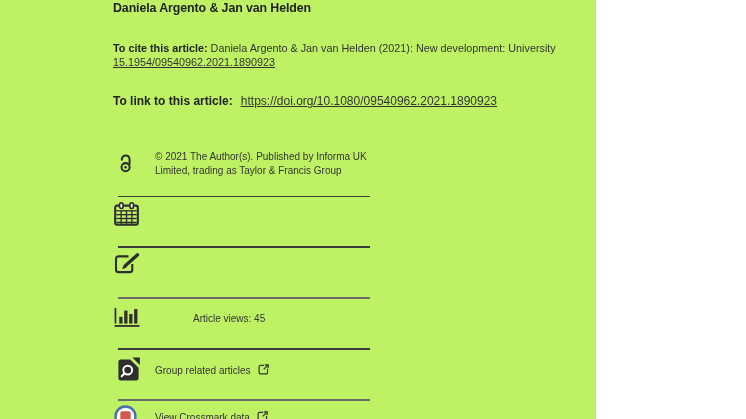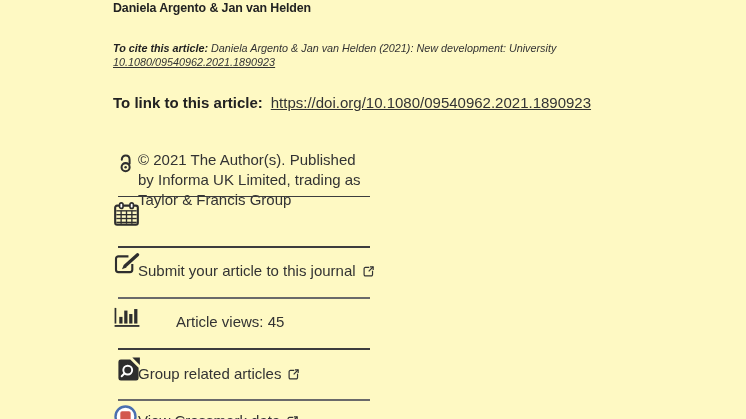--- a/index.html
+++ b/index.html
@@ -1,58 +1,58 @@
 <!DOCTYPE html>
 <html><head>
 <meta charset="utf-8">
 <style>
   html,body{margin:0;padding:0;background:#fff;}
   .page{
-    position:relative;width:746px;height:419px;background:#fef9c3;
+    position:relative;width:596px;height:419px;background:#bef264;
     overflow:hidden;font-family:"Liberation Sans",sans-serif;color:#2e2e2e;
   }
   .authors{
     position:absolute;left:113px;top:1px;margin:0;
     font-size:12.4px;font-weight:bold;color:#222;letter-spacing:-0.1px;
   }
   .cite{
     position:absolute;left:113px;top:42px;margin:0;
     font-size:10.8px;line-height:13.6px;color:#333;
   }
-  .cite .bline{display:block;font-style:italic;}
+  .cite .bline{display:block;}
   b{color:#222;}
   .dlink{color:#333;text-decoration:underline;cursor:pointer;}
   .linkline{
     position:absolute;left:113px;top:94px;margin:0;
-    font-size:15px;color:#333;
+    font-size:12px;color:#333;
   }
   .linkline .dlink{margin-left:8px;}
   .icon{position:absolute;line-height:0;}
   .rtext{
-    position:absolute;left:138px;font-size:15px;color:#333;
-    line-height:20px;white-space:nowrap;
+    position:absolute;left:155px;font-size:10px;color:#333;
+    line-height:14px;white-space:nowrap;
   }
   .rtext.wrap{white-space:normal;width:228px;}
   .rule{position:absolute;left:118px;width:252px;background:#3d3d3d;}
   .rule.thin{height:1.2px;}
   .rule.mid{height:1.5px;}
   .rule.thick{height:2px;background:#6a6a6a;}
   .ext{margin-left:7px;vertical-align:-1px;color:#333;}
   .linkrow{cursor:pointer;}
 </style>
 </head>
 <body>
 
 <div class="page">
 
   <h1 class="authors">Daniela Argento &amp; Jan van Helden</h1>
 
   <p class="cite">
     <span class="bline"><b>To cite this article:</b><span> Daniela Argento &amp; Jan van Helden (2021): New development: University</span></span>
-    <span class="bline"><a class="dlink">10.1080/09540962.2021.1890923</a></span>
+    <span class="bline"><a class="dlink">15.1954/09540962.2021.1890923</a></span>
   </p>
 
   <p class="linkline">
     <b>To link to this article:</b><a class="dlink">https://doi.org/10.1080/09540962.2021.1890923</a>
   </p>
 
   <span class="icon" style="left:119px;top:152px;">
     <svg width="14" height="21" viewBox="0 0 18 26">
       <circle cx="8.5" cy="19" r="5.2" fill="none" stroke="#2e2e2e" stroke-width="2.6"></circle>
       <circle cx="8.5" cy="19" r="1.6" fill="#2e2e2e"></circle>
@@ -84,25 +84,20 @@
   </span>
   <div class="rule mid" style="top:246px;"></div>
 
   <span class="icon linkrow" style="left:113px;top:253px;">
     <svg width="29" height="23" viewBox="0 0 30 24">
       <path d="M16 3.5 H5.5 A2.5 2.5 0 0 0 3 6 V17.5 A2.5 2.5 0 0 0 5.5 20 H17.5 A2.5 2.5 0 0 0 20 17.5 V11.5" fill="none" stroke="#2e2e2e" stroke-width="2.2"></path>
       <line x1="13" y1="13" x2="25.5" y2="1.8" stroke="#2e2e2e" stroke-width="3.4" stroke-linecap="round"></line>
       <path d="M9.2 17 L14 15.2 L11.2 12.3 Z" fill="#2e2e2e"></path>
     </svg>
   </span>
-  <span class="rtext linkrow" style="top:261px;"><span>Submit your article to this journal</span><svg class="ext" width="11" height="11" viewBox="0 0 12 12">
-        <path d="M6.8 1.6 H2.6 A1.4 1.4 0 0 0 1.2 3 V9.4 A1.4 1.4 0 0 0 2.6 10.8 H9 A1.4 1.4 0 0 0 10.4 9.4 V5.2" fill="none" stroke="currentColor" stroke-width="1.3"></path>
-        <path d="M7.6 0.9 H11.1 V4.4" fill="none" stroke="currentColor" stroke-width="1.3"></path>
-        <line x1="6.2" y1="5.8" x2="10.9" y2="1.1" stroke="currentColor" stroke-width="1.3"></line>
-      </svg></span>
   <div class="rule thick" style="top:297px;"></div>
 
   <span class="icon" style="left:114px;top:306px;">
     <svg width="26" height="21" viewBox="0 0 27 22">
       <line x1="1.4" y1="2" x2="1.4" y2="18.4" stroke="#2e2e2e" stroke-width="1.8"></line>
       <rect x="5.4" y="11.4" width="3.4" height="7" fill="#2e2e2e"></rect>
       <rect x="10.6" y="4.8" width="3.4" height="13.6" fill="#2e2e2e"></rect>
       <rect x="15.8" y="8.4" width="3.4" height="10" fill="#2e2e2e"></rect>
       <rect x="21" y="3.2" width="3.4" height="15.2" fill="#2e2e2e"></rect>
       <line x1="0.5" y1="20.9" x2="26.5" y2="20.9" stroke="#2e2e2e" stroke-width="1.9"></line>

